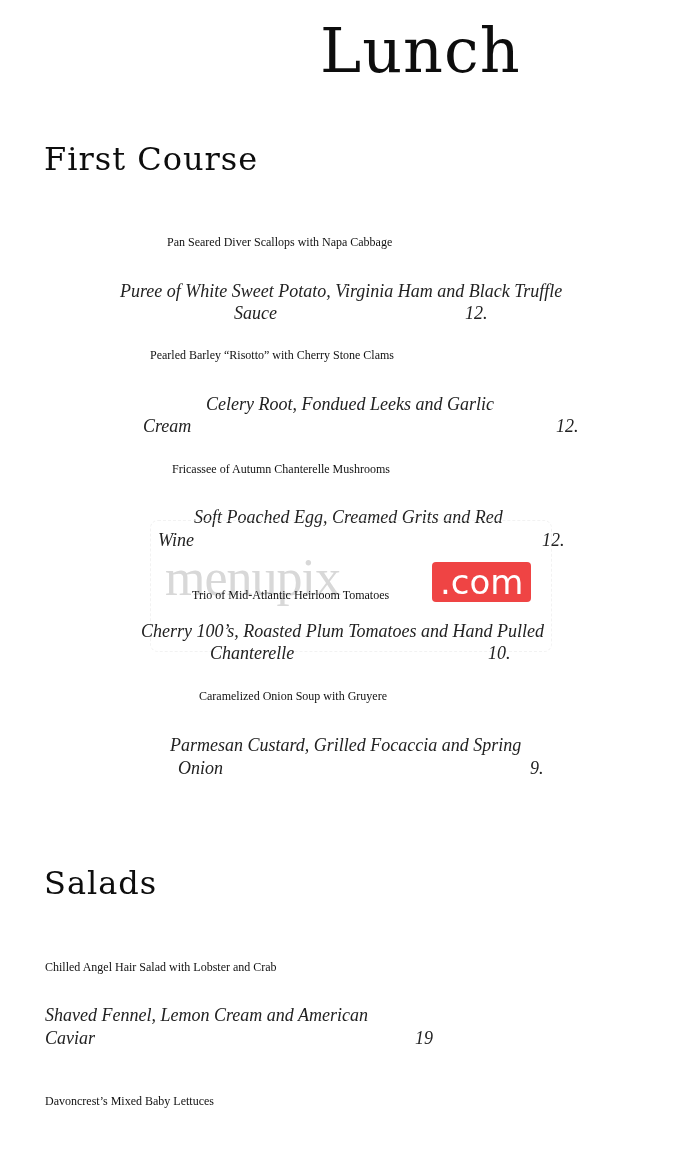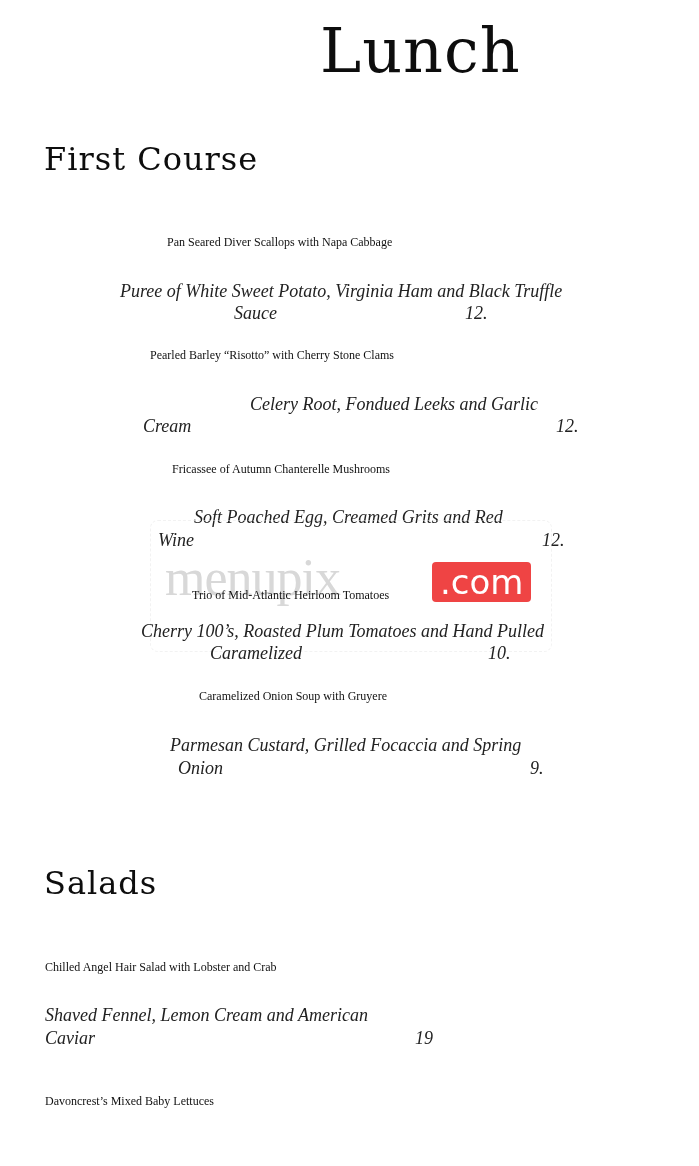--- a/index.html
+++ b/index.html
@@ -21,36 +21,36 @@
 <div class="abs title page-title">Lunch</div>
 
 <div class="abs title section-title" style="left:44px;top:140px;">First Course</div>
 
 <div class="abs dish" style="left:167px;top:235px;">Pan Seared Diver Scallops with Napa Cabbage</div>
 <div class="abs desc" style="left:120px;top:281px;">Puree of White Sweet Potato, Virginia Ham and Black Truffle</div>
 <div class="abs desc" style="left:234px;top:303px;">Sauce</div>
 <div class="abs price" style="left:465px;top:303px;">12.</div>
 
 <div class="abs dish" style="left:150px;top:348px;">Pearled Barley “Risotto” with Cherry Stone Clams</div>
-<div class="abs desc" style="left:206px;top:394px;margin-left:44px;">Celery Root, Fondued Leeks and Garlic</div>
+<div class="abs desc" style="left:206px;top:394px;">Celery Root, Fondued Leeks and Garlic</div>
 <div class="abs desc" style="left:143px;top:416px;">Cream</div>
 <div class="abs price" style="left:556px;top:416px;">12.</div>
 
 <div class="abs dish" style="left:172px;top:462px;">Fricassee of Autumn Chanterelle Mushrooms</div>
 <div class="abs desc" style="left:194px;top:507px;">Soft Poached Egg, Creamed Grits and Red</div>
 <div class="abs desc" style="left:158px;top:530px;">Wine</div>
 <div class="abs price" style="left:542px;top:530px;">12.</div>
 
 <div class="abs watermark"></div>
 <div class="abs wm-text">menupix</div>
 <div class="abs wm-com">.com</div>
 
 <div class="abs dish" style="left:192px;top:576px;margin-top:12px;">Trio of Mid-Atlantic Heirloom Tomatoes</div>
 <div class="abs desc" style="left:141px;top:621px;">Cherry 100’s, Roasted Plum Tomatoes and Hand Pulled</div>
-<div class="abs desc" style="left:210px;top:643px;">Caramelized</div>
+<div class="abs desc" style="left:210px;top:643px;">Chanterelle</div>
 <div class="abs price" style="left:488px;top:643px;">10.</div>
 
 <div class="abs dish" style="left:199px;top:689px;">Caramelized Onion Soup with Gruyere</div>
 <div class="abs desc" style="left:170px;top:735px;">Parmesan Custard, Grilled Focaccia and Spring</div>
 <div class="abs desc" style="left:178px;top:758px;">Onion</div>
 <div class="abs price" style="left:530px;top:758px;">9.</div>
 
 <div class="abs title section-title" style="left:44px;top:864px;">Salads</div>
 
 <div class="abs dish" style="left:45px;top:960px;">Chilled Angel Hair Salad with Lobster and Crab</div>

